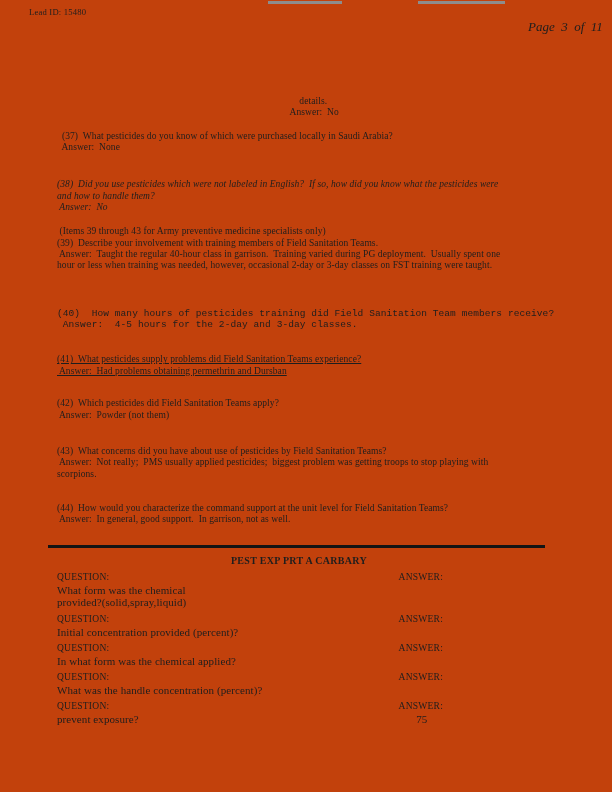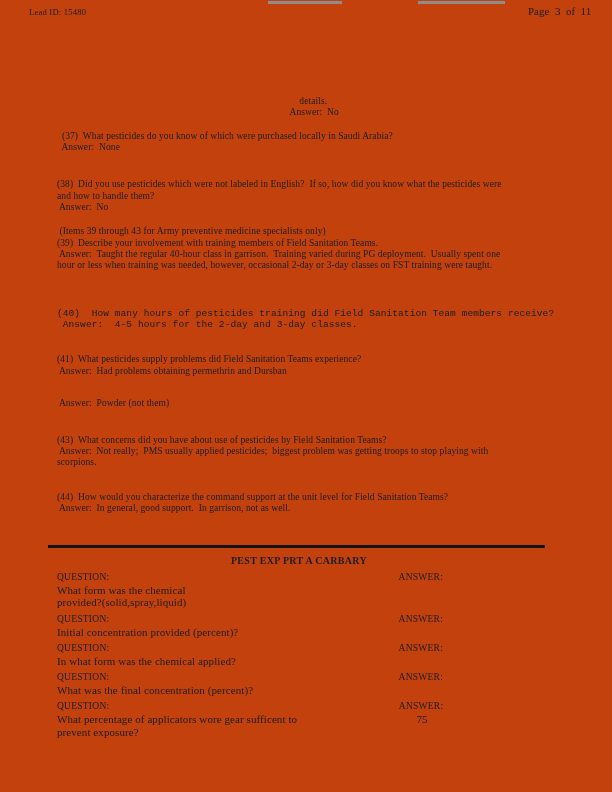--- a/index.html
+++ b/index.html
@@ -22,23 +22,24 @@
   .bar2 { left: 418px; width: 87px; }
   .lead-id {
     position: absolute;
     left: 29px; top: 7px;
     font-size: 8.6px;
     letter-spacing: 0.2px;
     white-space: pre;
   }
   .page-num {
     position: absolute;
-    left: 528px; top: 5px;
-    font-size: 11px;
-    white-space: pre;
+    left: 528px; top: 19px;
+    font-size: 13px;
+    white-space: pre;
+    font-style: italic;
   }
   .body {
     position: absolute;
     left: 57px; top: 96px;
     width: 510px;
   }
   .block { }
   .line {
     white-space: pre;
     font-size: 9.5px;
@@ -100,40 +101,41 @@
 
   <div class="body">
       <div class="block" style="margin-bottom: 12px; text-align: center;">
         <div class="line"> details.</div>
         <div class="line">  Answer:  No</div>
       </div>
       <div class="block" style="margin-bottom: 26px;">
         <div class="line">  (37)  What pesticides do you know of which were purchased locally in Saudi Arabia?</div>
         <div class="line">  Answer:  None</div>
       </div>
-      <div class="block" style="margin-bottom: 13px;">
+      <div class="block" style="margin-bottom: 13px; font-style: italic;">
         <div class="line">(38)  Did you use pesticides which were not labeled in English?  If so, how did you know what the pesticides were</div>
         <div class="line">and how to handle them?</div>
         <div class="line"> Answer:  No</div>
       </div>
       <div class="block" style="margin-bottom: 36px;">
         <div class="line"> (Items 39 through 43 for Army preventive medicine specialists only)</div>
         <div class="line">(39)  Describe your involvement with training members of Field Sanitation Teams.</div>
         <div class="line"> Answer:  Taught the regular 40-hour class in garrison.  Training varied during PG deployment.  Usually spent one</div>
         <div class="line">hour or less when training was needed, however, occasional 2-day or 3-day classes on FST training were taught.</div>
       </div>
       <div class="block" style="margin-bottom: 24px; font-family: Liberation Mono, monospace;">
         <div class="line">(40)  How many hours of pesticides training did Field Sanitation Team members receive?</div>
         <div class="line"> Answer:  4-5 hours for the 2-day and 3-day classes.</div>
       </div>
-      <div class="block" style="margin-bottom: 21px;">
+      <div class="block" style="margin-bottom: 21px; text-decoration: underline;">
         <div class="line">(41)  What pesticides supply problems did Field Sanitation Teams experience?</div>
         <div class="line"> Answer:  Had problems obtaining permethrin and Dursban</div>
       </div>
       <div class="block" style="margin-bottom: 25px;">
+        <div class="line">(42)  Which pesticides did Field Sanitation Teams apply?</div>
         <div class="line"> Answer:  Powder (not them)</div>
       </div>
       <div class="block" style="margin-bottom: 23px;">
         <div class="line">(43)  What concerns did you have about use of pesticides by Field Sanitation Teams?</div>
         <div class="line"> Answer:  Not really;  PMS usually applied pesticides;  biggest problem was getting troops to stop playing with</div>
         <div class="line">scorpions.</div>
       </div>
       <div class="block" style="margin-bottom: 0px;">
         <div class="line">(44)  How would you characterize the command support at the unit level for Field Sanitation Teams?</div>
         <div class="line"> Answer:  In general, good support.  In garrison, not as well.</div>
@@ -171,31 +173,30 @@
             <div class="q-line">In what form was the chemical applied?</div>
           </div>
           <div class="acol">
             <div class="a-label">ANSWER:</div>
             <div class="a-value"></div>
           </div>
         </div>
         <div class="qa-row">
           <div class="qcol">
             <div class="q-label">QUESTION:</div>
-            <div class="q-line">What was the final concentration (percent)?</div>
-          </div>
-          <div class="acol">
-            <div class="a-label">ANSWER:</div>
-            <div class="a-value"></div>
-          </div>
-        </div>
-        <div class="qa-row">
-          <div class="qcol">
-            <div class="q-label">QUESTION:</div>
-            <div class="q-line">What percentage of applicators wore gear sufficent to</div>
+            <div class="q-line">What was the handle concentration (percent)?</div>
+          </div>
+          <div class="acol">
+            <div class="a-label">ANSWER:</div>
+            <div class="a-value"></div>
+          </div>
+        </div>
+        <div class="qa-row">
+          <div class="qcol">
+            <div class="q-label">QUESTION:</div>
             <div class="q-line">prevent exposure?</div>
           </div>
           <div class="acol">
             <div class="a-label">ANSWER:</div>
             <div class="a-value">75</div>
           </div>
         </div>
       </div>
   </div>
 

